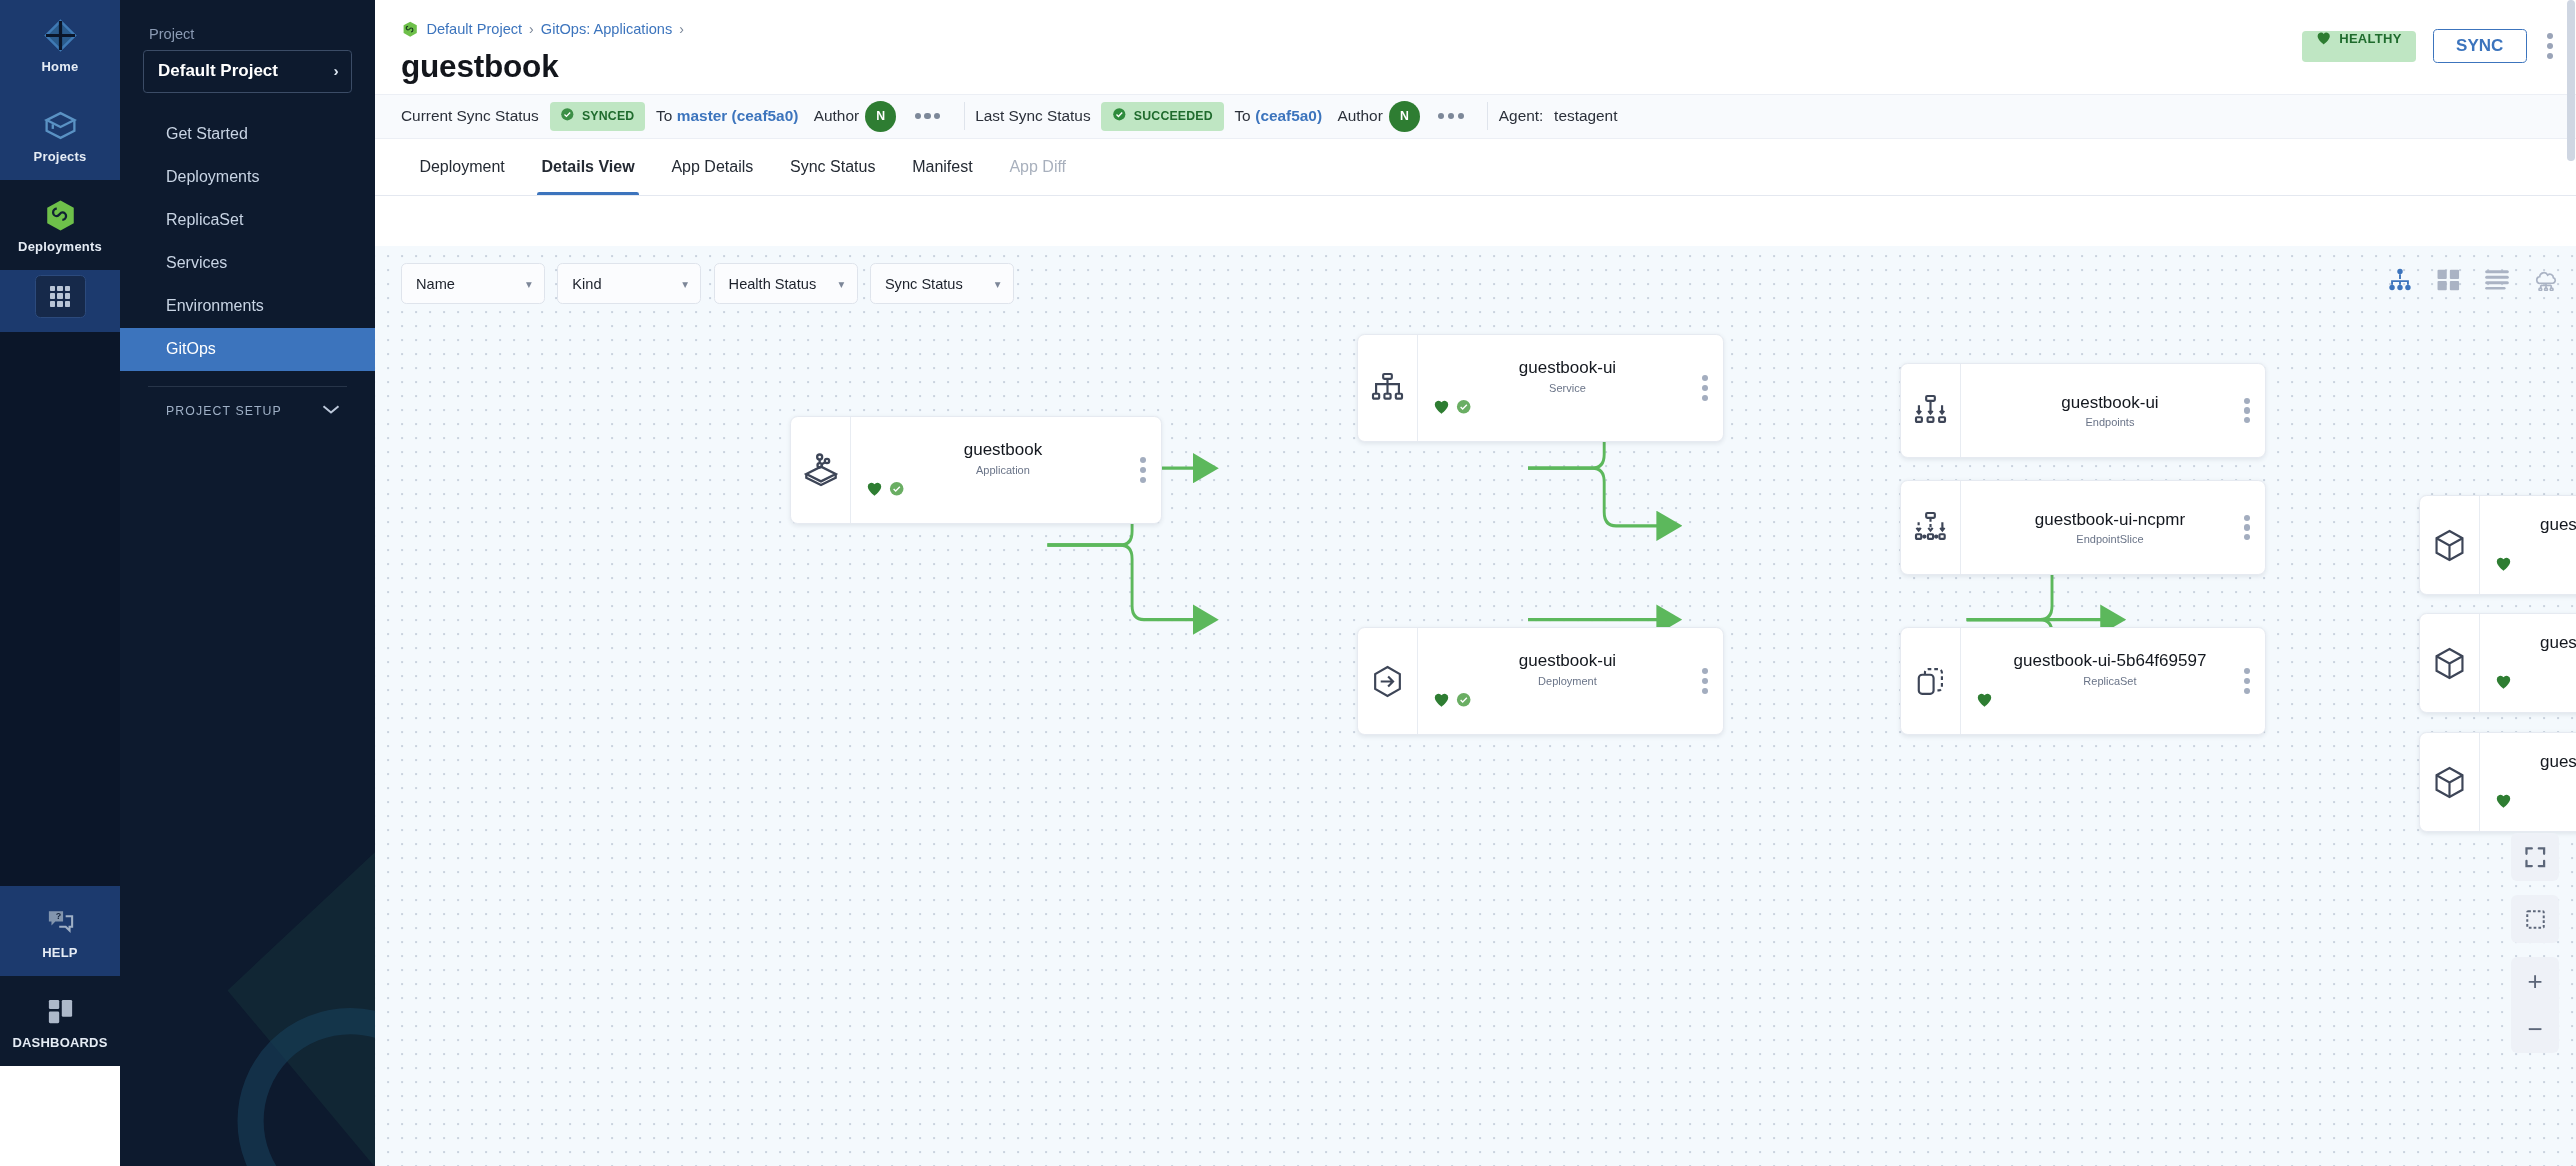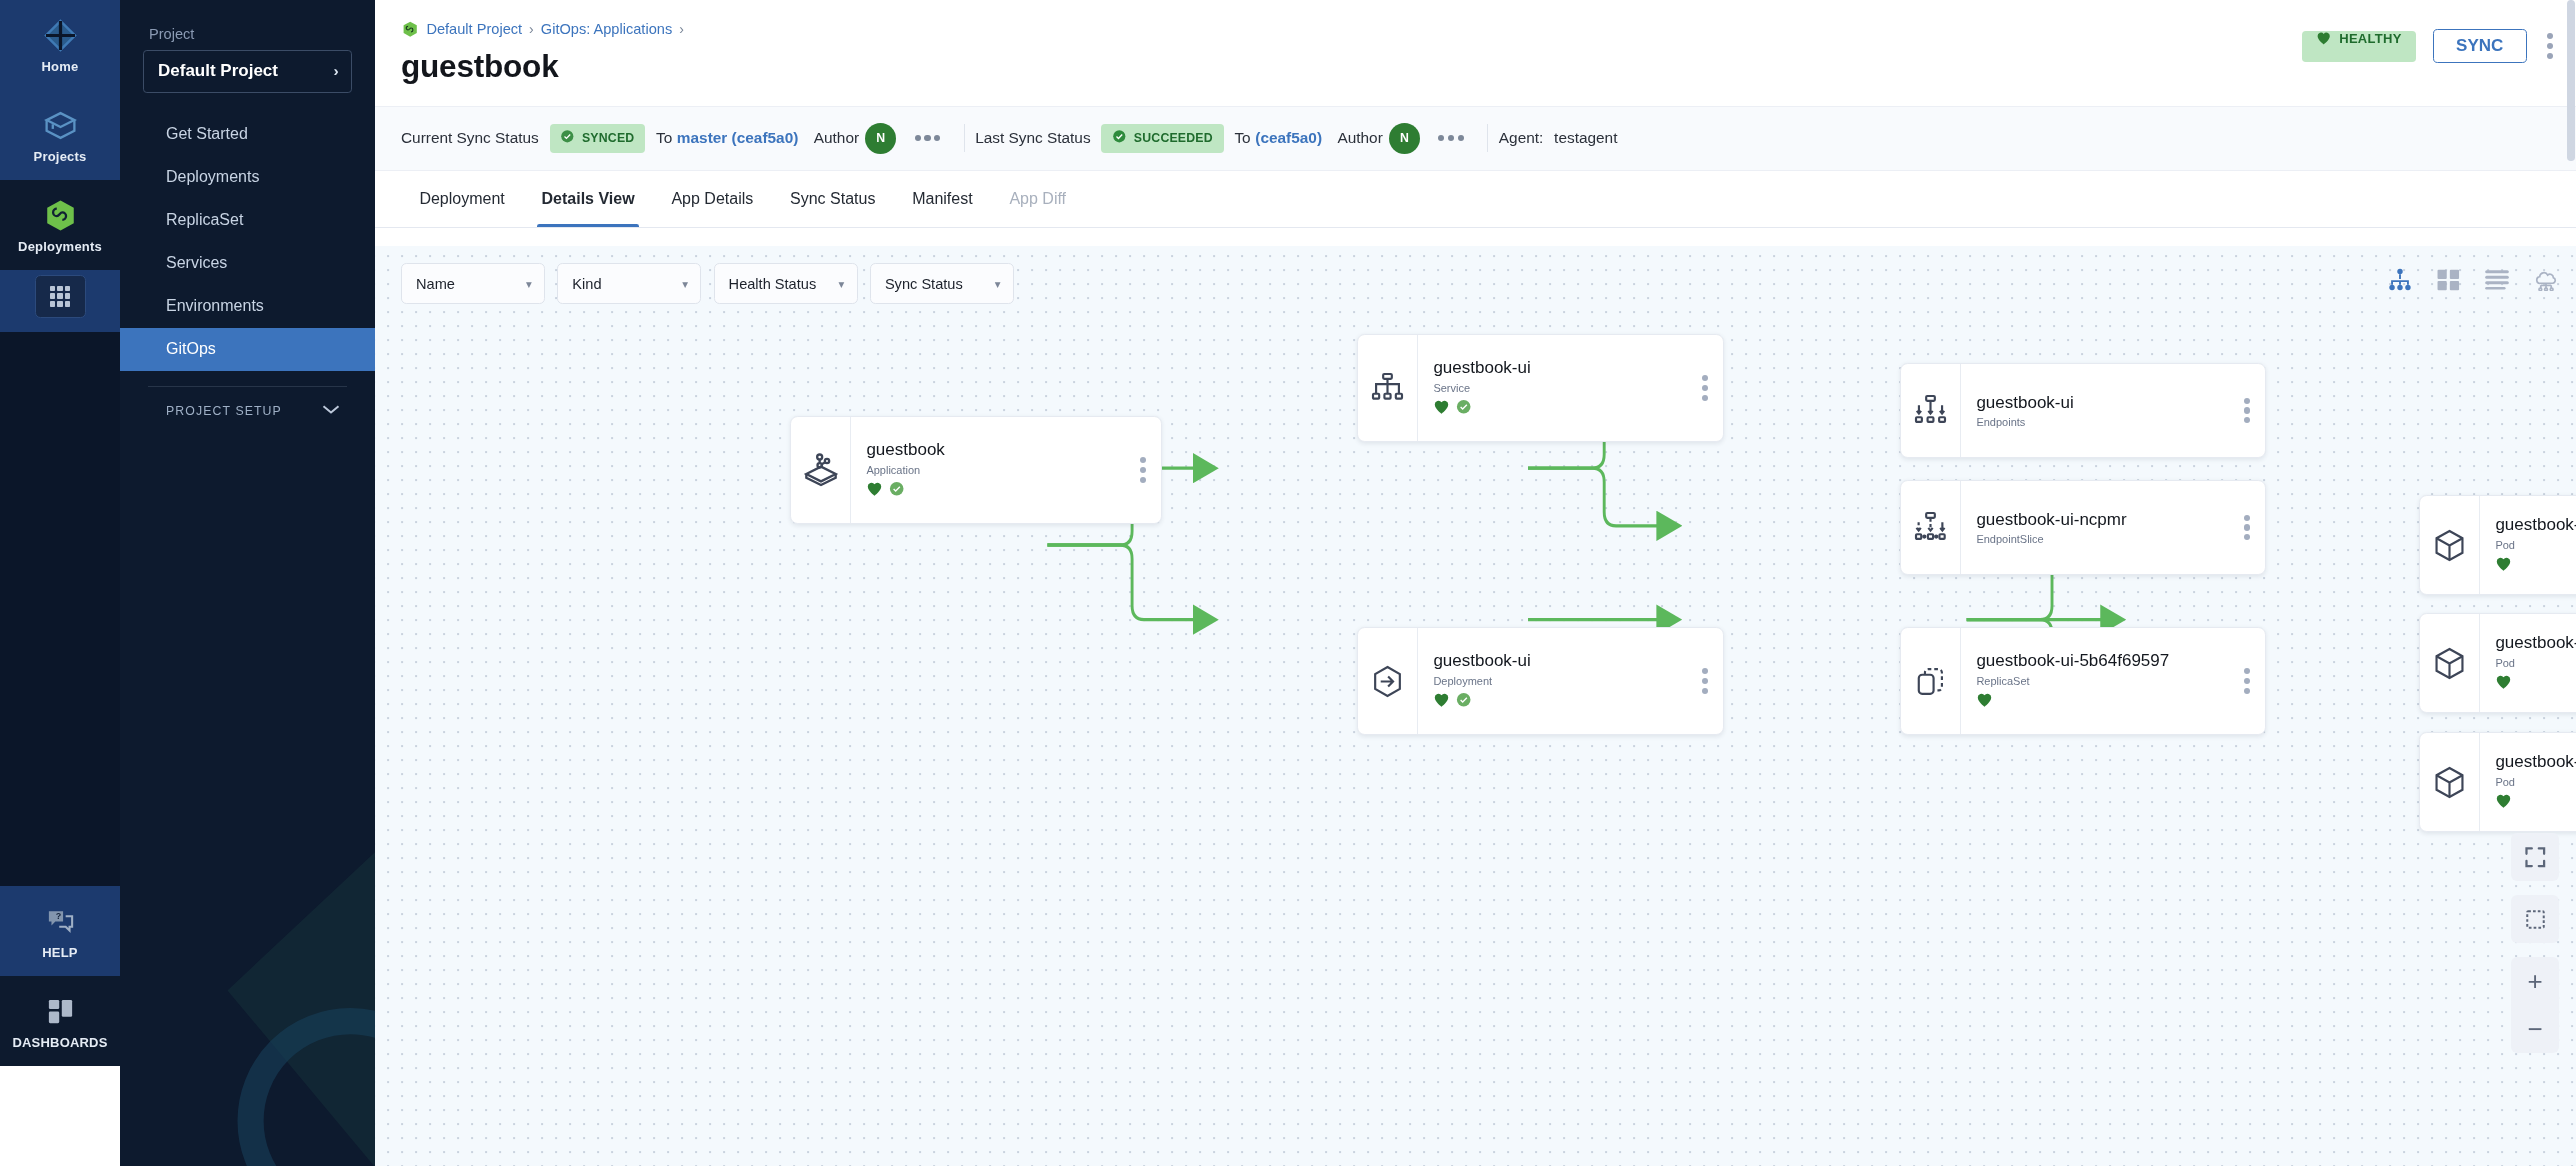--- a/index.html
+++ b/index.html
@@ -80,21 +80,21 @@
   .sync-btn {
     height: 34px; min-width: 94px; border: 0.8px solid #3c74bd; border-radius: 4.6px;
     background: #fff; color: #3c74bd; font-size: 17px; font-weight: 700;
     display: flex; align-items: center; justify-content: center; cursor: pointer; padding: 0 12.3px;
   }
   .kebab-v { display: flex; flex-direction: column; gap: 3.8px; cursor: pointer; padding: 3.1px; }
   .kebab-v i { width: 6.1px; height: 6.1px; border-radius: 50%; background: #9aa4b8; }
 
   
   .statusbar {
-    margin-top: 21px; height: 65px; background: #f8fafd; border-top: 0.8px solid #eceff5;
+    margin-top: 9px; height: 45px; background: #f8fafd; border-top: 0.8px solid #eceff5;
     border-bottom: 0.8px solid #eceff5; display: flex; align-items: center;
     padding-left: 26px; gap: 0; font-size: 15.4px; color: #1b1f27; white-space: nowrap;
   }
   .sb-label { color: #2b303a; }
   .sb-pill {
     display: inline-flex; align-items: center; gap: 7px; height: 29px;
     background: #bfe6c3; color: #1f6b2d; border-radius: 4px; padding: 0 10.8px;
     font-size: 12.3px; font-weight: 700; letter-spacing: 0.2px; margin: 0 10.8px;
   }
   .sb-link { color: #3c74bd; font-weight: 700; margin: 0 4.6px; cursor: pointer; }
@@ -124,20 +124,21 @@
   }
   .tab.disabled { color: #a8b0bd; cursor: default; }
 
   
   .canvas {
     position: absolute; left: 0; right: 0; top: 246px; bottom: 0;
     background-color: #f4f9fd;
     background-image: radial-gradient(#c9d2de 1.1px, transparent 1.2px);
     background-size: 14px 14px; background-position: 6.1px 3.1px;
     overflow: hidden;
+    text-align: center;
   }
   .filters { position: absolute; left: 26px; top: 17px; display: flex; gap: 12.3px; z-index: 3; }
   .filter {
     width: 144px; height: 41px; background: #fbfcfe; border: 0.8px solid #dfe4ec;
     border-radius: 5.4px; display: flex; align-items: center; justify-content: space-between;
     padding: 0 12.3px 0 14px; font-size: 14.6px; color: #1c212b; cursor: pointer;
   }
   .filter .cv { color: #7c8698; font-size: 11.5px; }
   .viewtoggle { position: absolute; right: 17px; top: 21.5px; display: flex; gap: 23px; align-items: center; z-index: 3; }
   .vt { cursor: pointer; }

